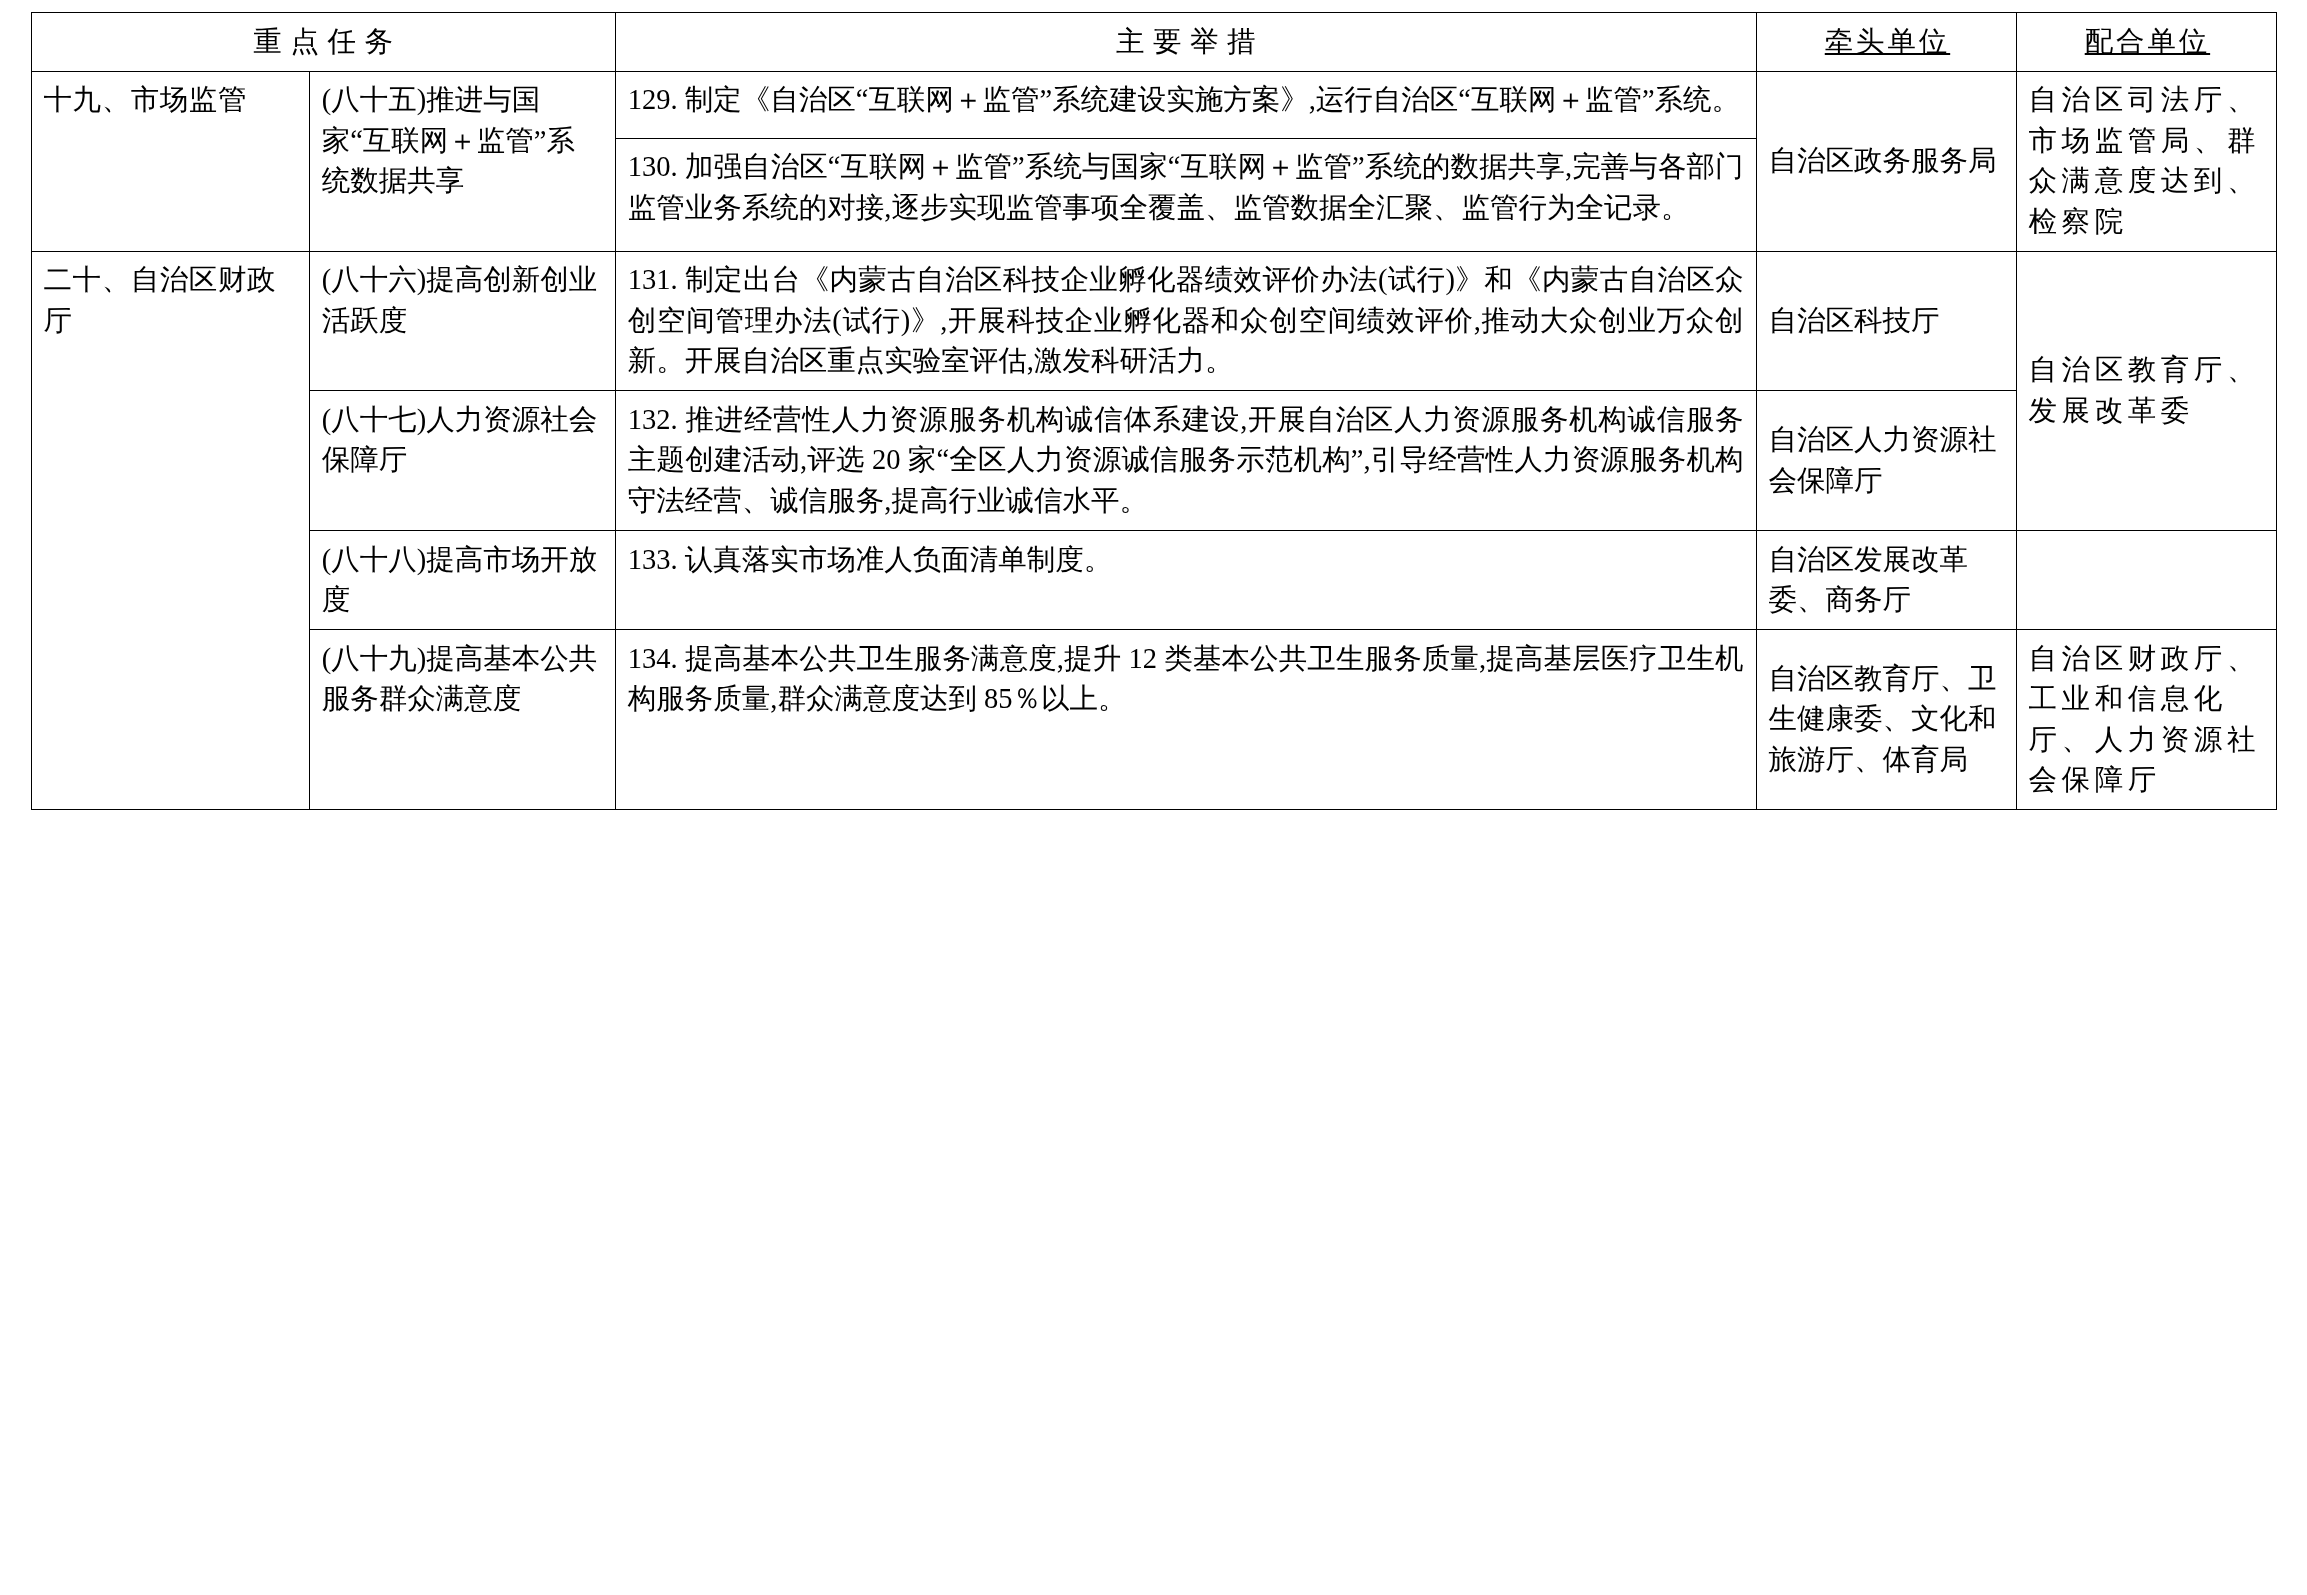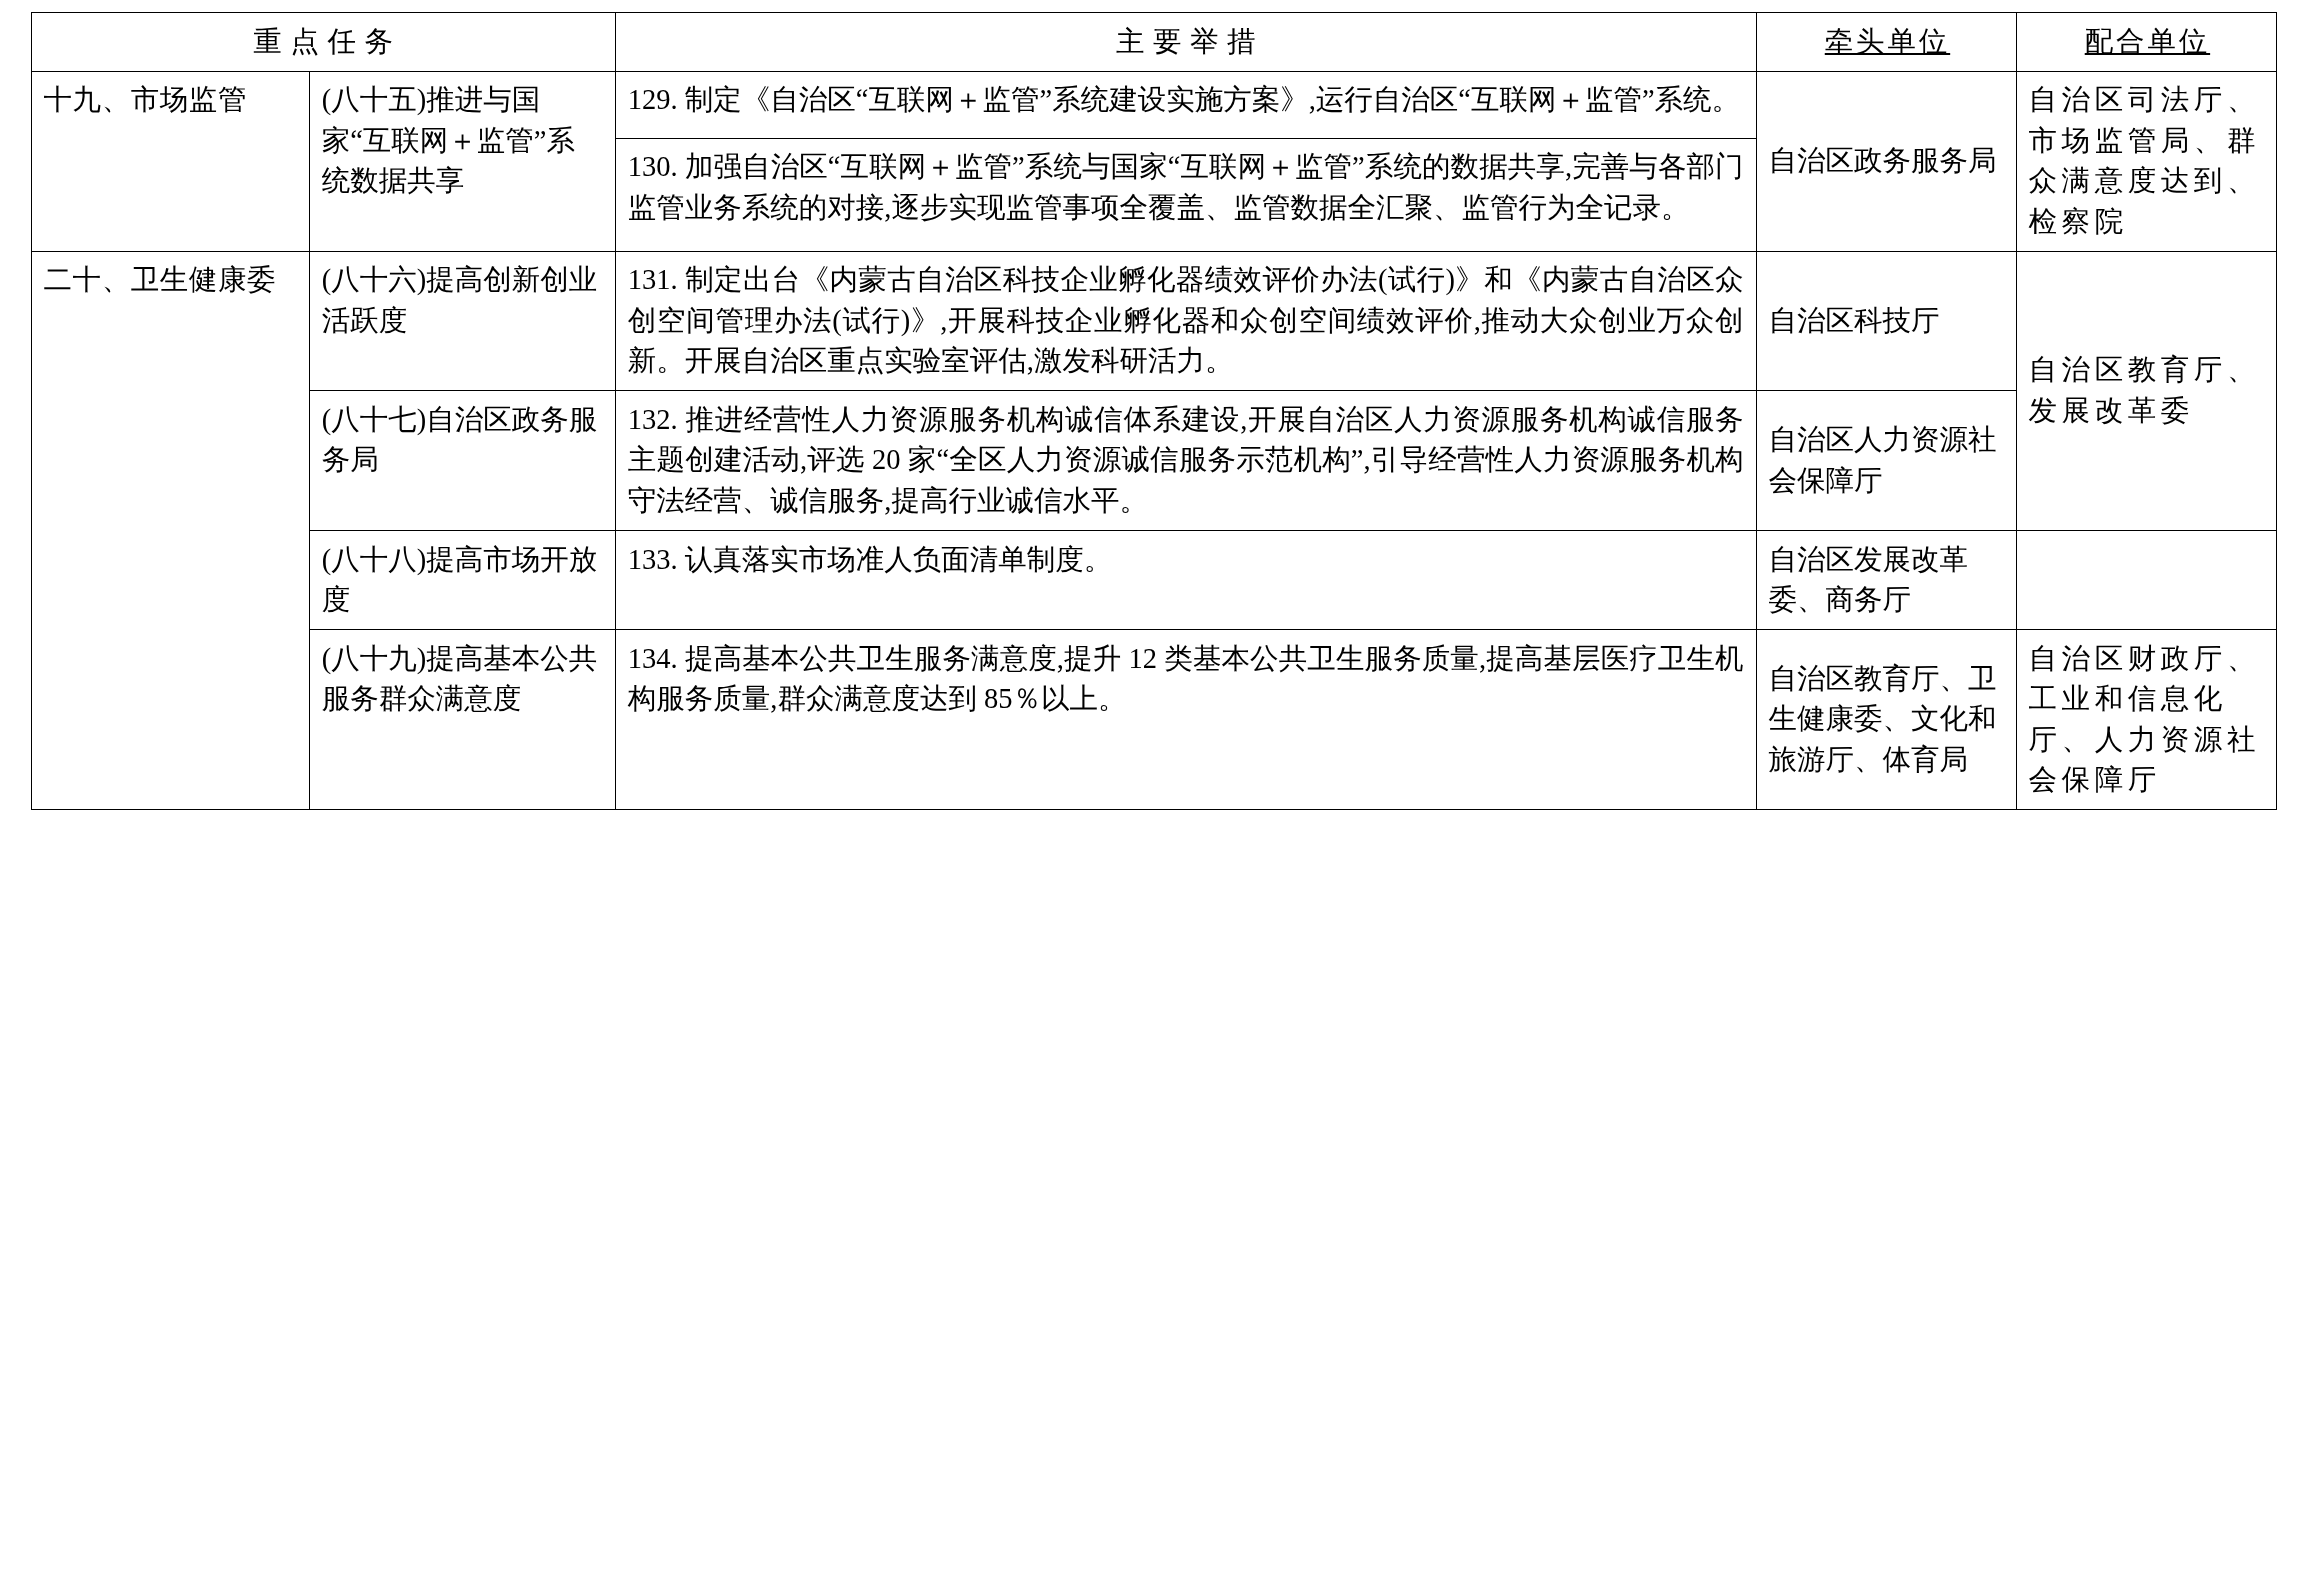--- a/index.html
+++ b/index.html
@@ -122,28 +122,28 @@
         <td class="cell-sub" rowspan="2">(八十五)推进与国家“互联网＋监管”系统数据共享</td>
         <td class="cell-measure">129. 制定《自治区“互联网＋监管”系统建设实施方案》,运行自治区“互联网＋监管”系统。</td>
         <td class="cell-lead mid" rowspan="2">自治区政务服务局</td>
         <td class="cell-coop mid spread" rowspan="2">自治区司法厅、市场监管局、群众满意度达到、检察院</td>
       </tr>
       <tr>
         <td class="cell-measure">130. 加强自治区“互联网＋监管”系统与国家“互联网＋监管”系统的数据共享,完善与各部门监管业务系统的对接,逐步实现监管事项全覆盖、监管数据全汇聚、监管行为全记录。</td>
       </tr>
 
       <tr>
-        <td class="cell-task" rowspan="4">二十、卫生健康委</td>
+        <td class="cell-task" rowspan="4">二十、自治区财政厅</td>
         <td class="cell-sub">(八十六)提高创新创业活跃度</td>
         <td class="cell-measure">131. 制定出台《内蒙古自治区科技企业孵化器绩效评价办法(试行)》和《内蒙古自治区众创空间管理办法(试行)》,开展科技企业孵化器和众创空间绩效评价,推动大众创业万众创新。开展自治区重点实验室评估,激发科研活力。</td>
         <td class="cell-lead mid">自治区科技厅</td>
         <td class="cell-coop mid spread" rowspan="2">自治区教育厅、发展改革委</td>
       </tr>
       <tr>
-        <td class="cell-sub">(八十七)自治区政务服务局</td>
+        <td class="cell-sub">(八十七)人力资源社会保障厅</td>
         <td class="cell-measure">132. 推进经营性人力资源服务机构诚信体系建设,开展自治区人力资源服务机构诚信服务主题创建活动,评选 20 家“全区人力资源诚信服务示范机构”,引导经营性人力资源服务机构守法经营、诚信服务,提高行业诚信水平。</td>
         <td class="cell-lead mid">自治区人力资源社会保障厅</td>
       </tr>
       <tr>
         <td class="cell-sub">(八十八)提高市场开放度</td>
         <td class="cell-measure measure-mid">133. 认真落实市场准人负面清单制度。</td>
         <td class="cell-lead mid">自治区发展改革委、商务厅</td>
         <td class="cell-coop mid"></td>
       </tr>
       <tr>

